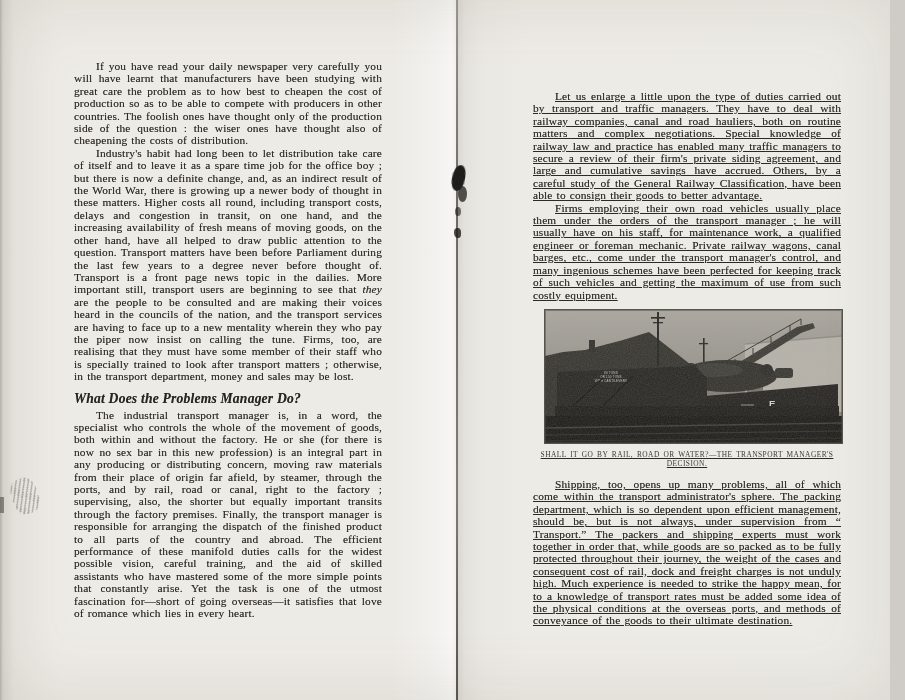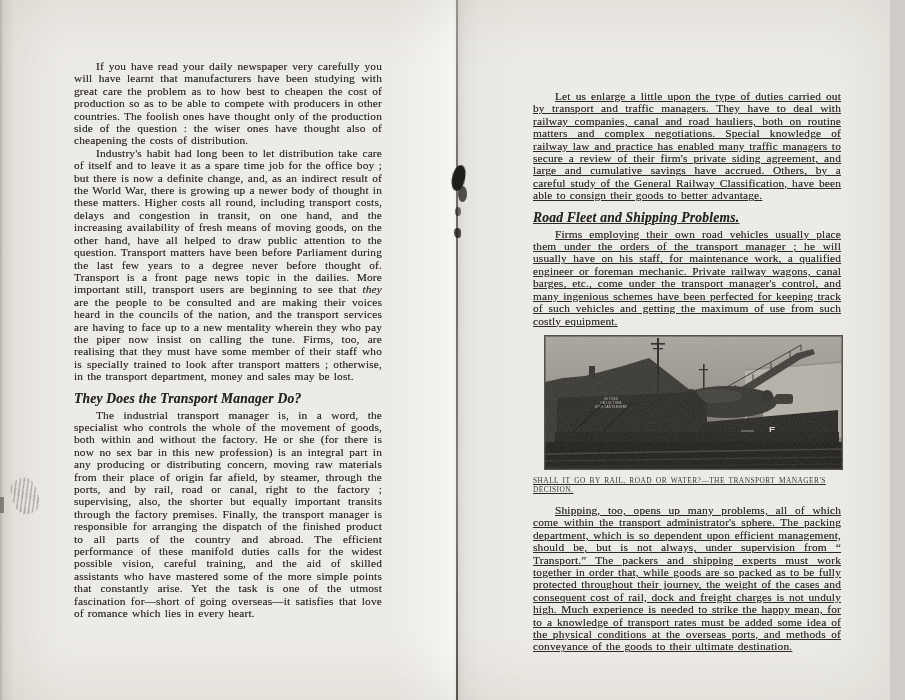--- a/index.html
+++ b/index.html
@@ -32,21 +32,21 @@
   .col-left{left:74px; top:60px; width:308px;}
   .col-right{left:533px; top:90px; width:308px;text-decoration:underline;}
 
   .column p{margin:0; text-indent:22px; text-align:justify;
     font-size:11.4px; line-height:12.4px; word-spacing:1px; letter-spacing:.15px;}
   .column h2{margin:8px 0 3px 0; font-size:13.6px; line-height:15px;
     font-style:italic; font-weight:700; letter-spacing:.2px; color:#272522;}
 
   figure{margin:9px 0 0 0; width:308px;}
   .photo-frame{width:297px; height:133px; margin-left:12px; outline:1px solid #56544f; background:#8f8c85;}
-  figcaption{margin-top:7px; text-align:left; font-size:7.4px; letter-spacing:.45px;
+  figcaption{margin-top:7px; text-align:center; font-size:7.4px; letter-spacing:.45px;
     color:#3c3a36; word-spacing:1.5px; text-shadow:none;}
   .after-photo{margin-top:10px !important;}
 
   .photo-frame svg{display:block;}
   .photo-frame text{font-family:"Liberation Sans", sans-serif;}
 </style>
 </head>
 <body>
 
 <div class="spread">
@@ -58,27 +58,26 @@
   <div class="ink-blot blot-a"></div>
   <div class="ink-blot blot-b"></div>
   <div class="ink-blot blot-c"></div>
   <div class="ink-blot blot-d"></div>
   <div class="pencil-smudge"></div>
   <div class="edge-tick"></div>
 
   <div class="column col-left">
     <p>If you have read your daily newspaper very carefully you will have learnt that manufacturers have been studying with great care the problem as to how best to cheapen the cost of production so as to be able to compete with producers in other countries.  The foolish ones have thought only of the production side of the question : the wiser ones have thought also of cheapening the costs of distribution.</p>
     <p><span>Industry's habit had long been to let distribution take care of itself and to leave it as a spare time job for the office boy ; but there is now a definite change, and, as an indirect result of the World War, there is growing up a newer body of thought in these matters.  Higher costs all round, including transport costs, delays and congestion in transit, on one hand, and the increasing availability of fresh means of moving goods, on the other hand, have all helped to draw public attention to the question.  Transport matters have been before Parliament during the last few years to a degree never before thought of.  Transport is a front page news topic in the dailies.  More important still, transport users are beginning to see that </span><em>they</em><span> are the people to be consulted and are making their voices heard in the councils of the nation, and the transport services are having to face up to a new mentality wherein they who pay the piper now insist on calling the tune.  Firms, too, are realising that they must have some member of their staff who is specially trained to look after transport matters ; otherwise, in the transport department, money and sales may be lost.</span></p>
-    <h2>They Does the Transport Manager Do?</h2>
+    <h2>What Does the Problems Manager Do?</h2>
     <p>The industrial transport manager is, in a word, the specialist who controls the whole of the movement of goods, both within and without the factory.  He or she (for there is now no sex bar in this new profession) is an integral part in any producing or distributing concern, moving raw materials from their place of origin far afield, by steamer, through the ports, and by rail, road or canal, right to the factory ; supervising, also, the shorter but equally important transits through the factory premises.  Finally, the transport manager is responsible for arranging the dispatch of the finished product to all parts of the country and abroad.  The efficient performance of these manifold duties calls for the widest possible vision, careful training, and the aid of skilled assistants who have mastered some of the more simple points that constantly arise.  Yet the task is one of the utmost fascination for—short of going overseas—it satisfies that love of romance which lies in every heart.</p>
   </div>
 
   <div class="column col-right">
     <p>Let us enlarge a little upon the type of duties carried out by transport and traffic managers.  They have to deal with railway companies, canal and road hauliers, both on routine matters and complex negotiations.  Special knowledge of railway law and practice has enabled many traffic managers to secure a review of their firm's private siding agreement, and large and cumulative savings have accrued.  Others, by a careful study of the General Railway Classification, have been able to consign their goods to better advantage.</p>
-    <h2>Road Fleet and Shipping Problems.</h2>
     <p>Firms employing their own road vehicles usually place them under the orders of the transport manager ;  he will usually have on his staff, for maintenance work, a qualified engineer or foreman mechanic.   Private railway wagons, canal barges, etc., come under the transport manager's control, and many ingenious schemes have been perfected for keeping track of such vehicles and getting the maximum of use from such costly equipment.</p>
 
     <figure>
       <div class="photo-frame">
         <svg width="297" height="133" viewBox="0 0 297 133" xmlns="http://www.w3.org/2000/svg">
           <defs>
             <linearGradient id="sky" x1="0" y1="0" x2="0" y2="1">
               <stop offset="0" stop-color="#aba79f"></stop>
               <stop offset="0.7" stop-color="#918d86"></stop>
               <stop offset="1" stop-color="#84817a"></stop>

